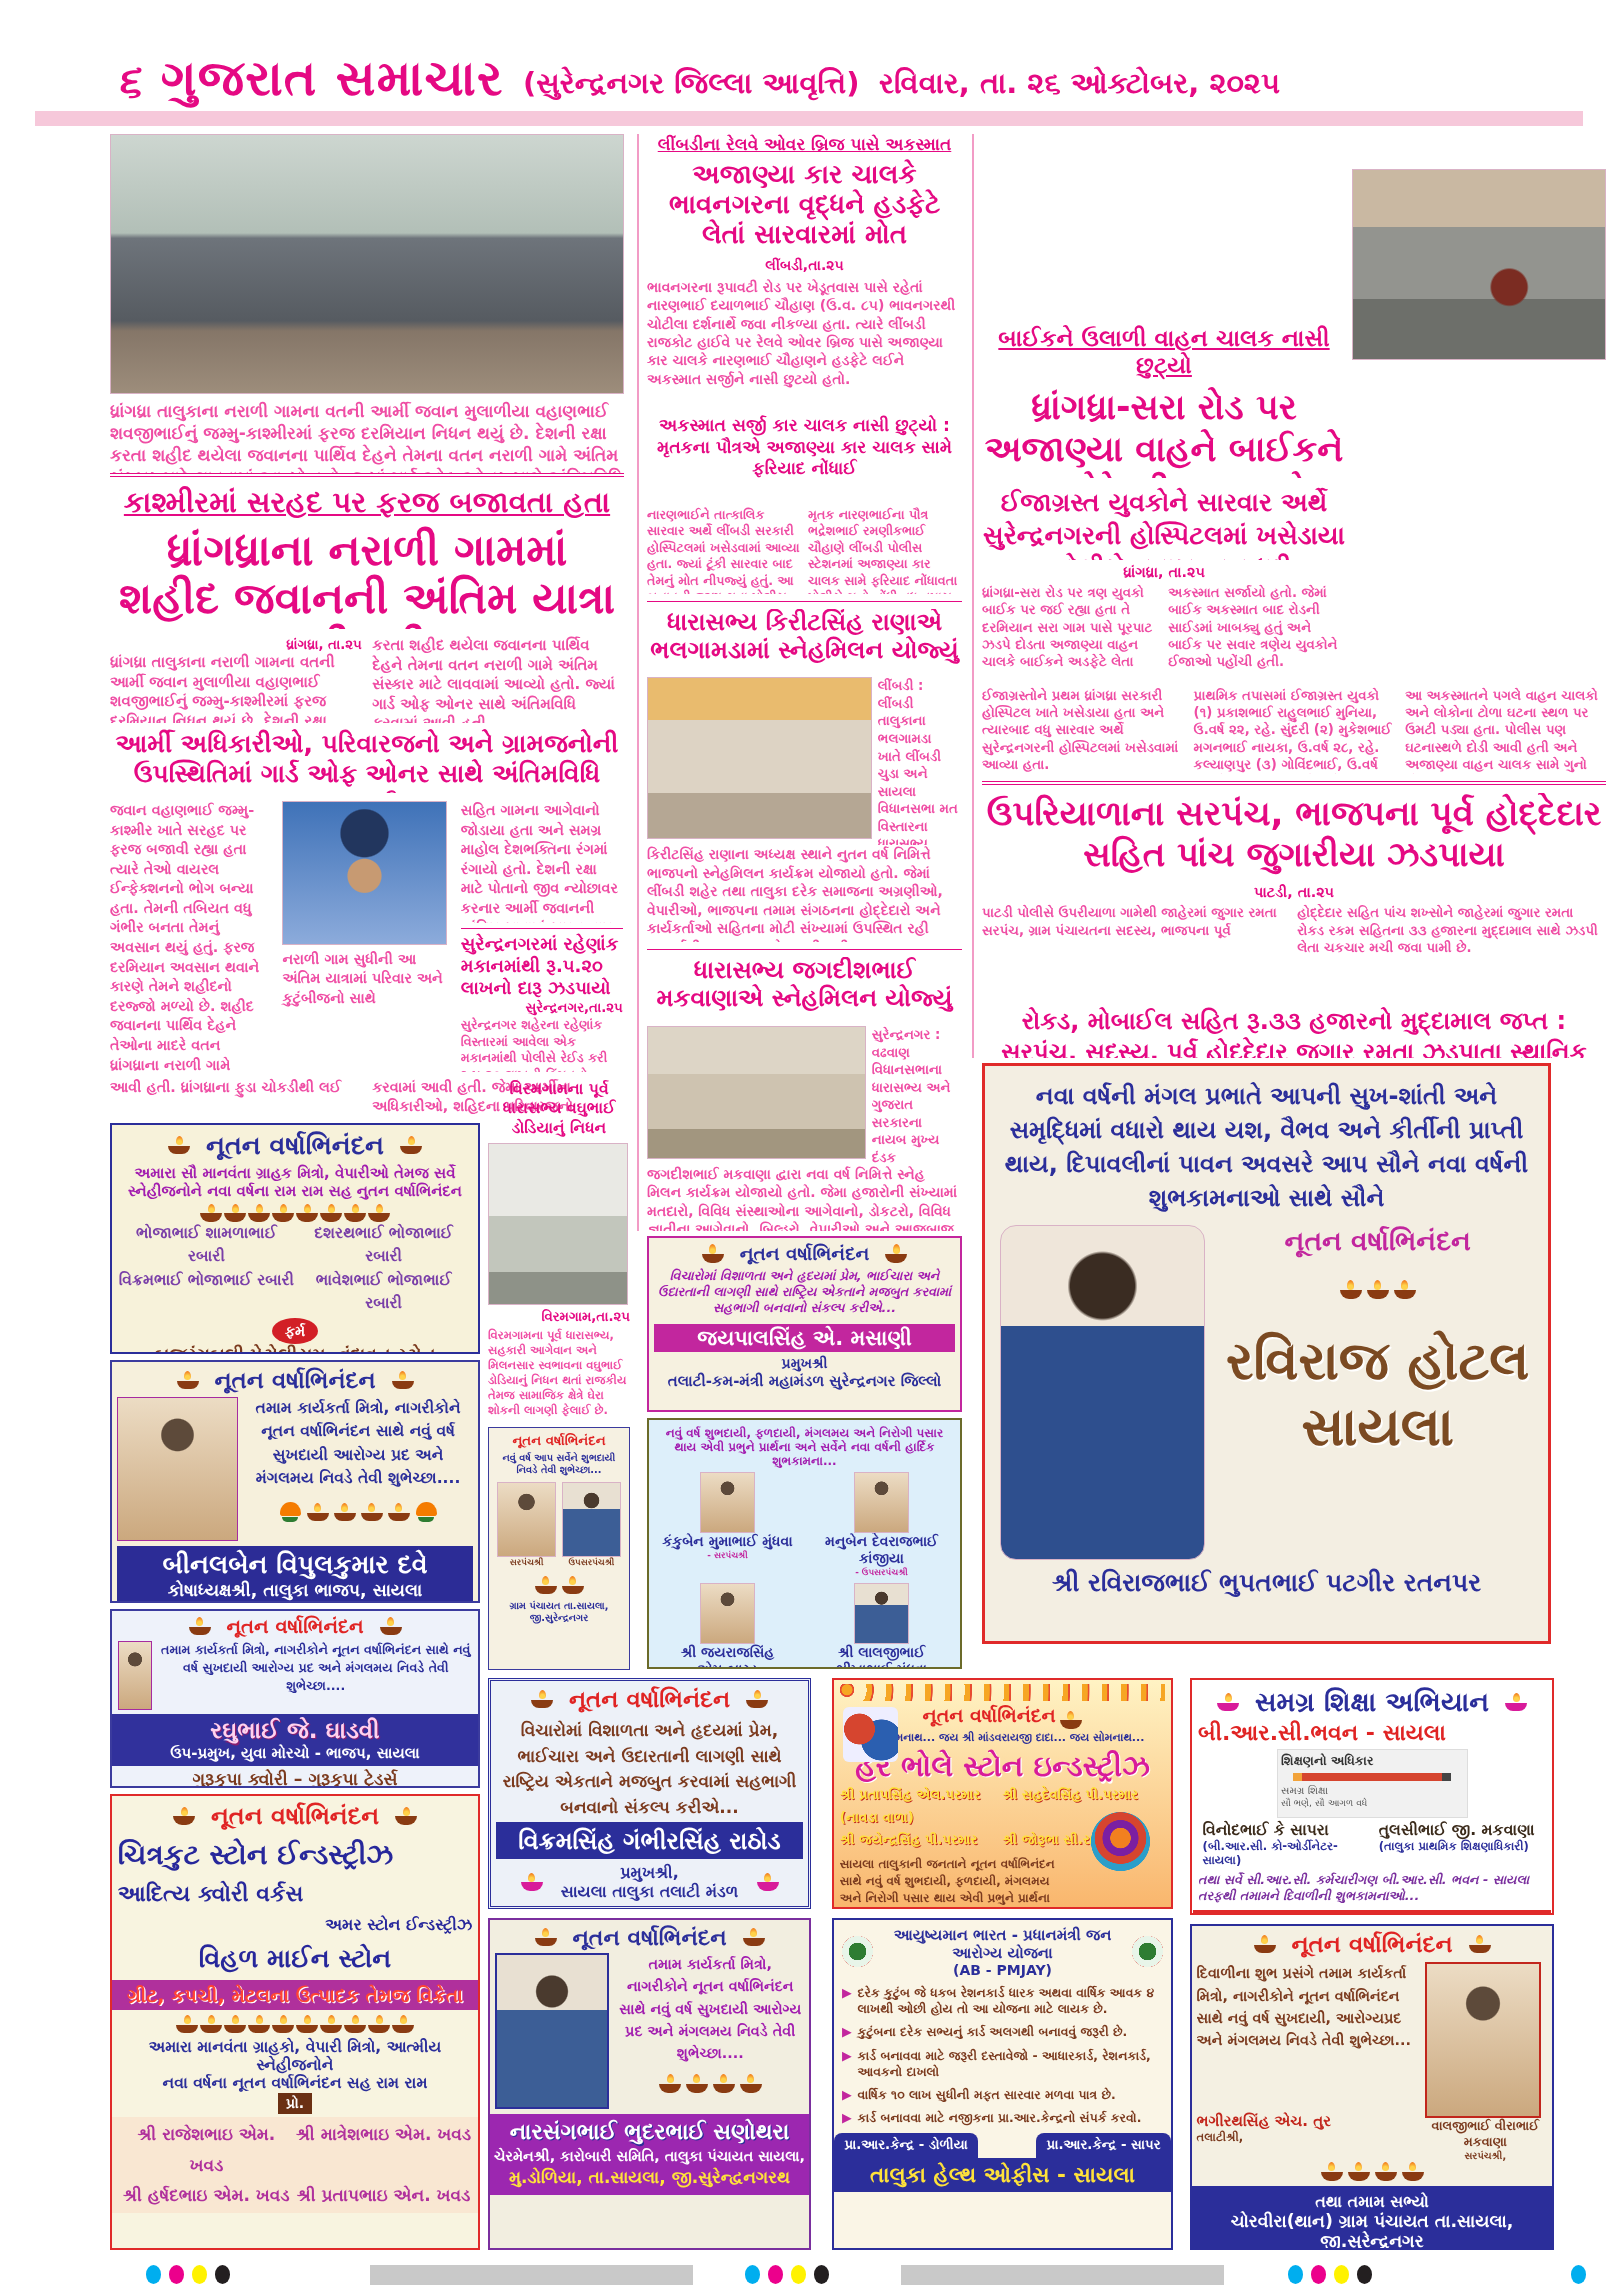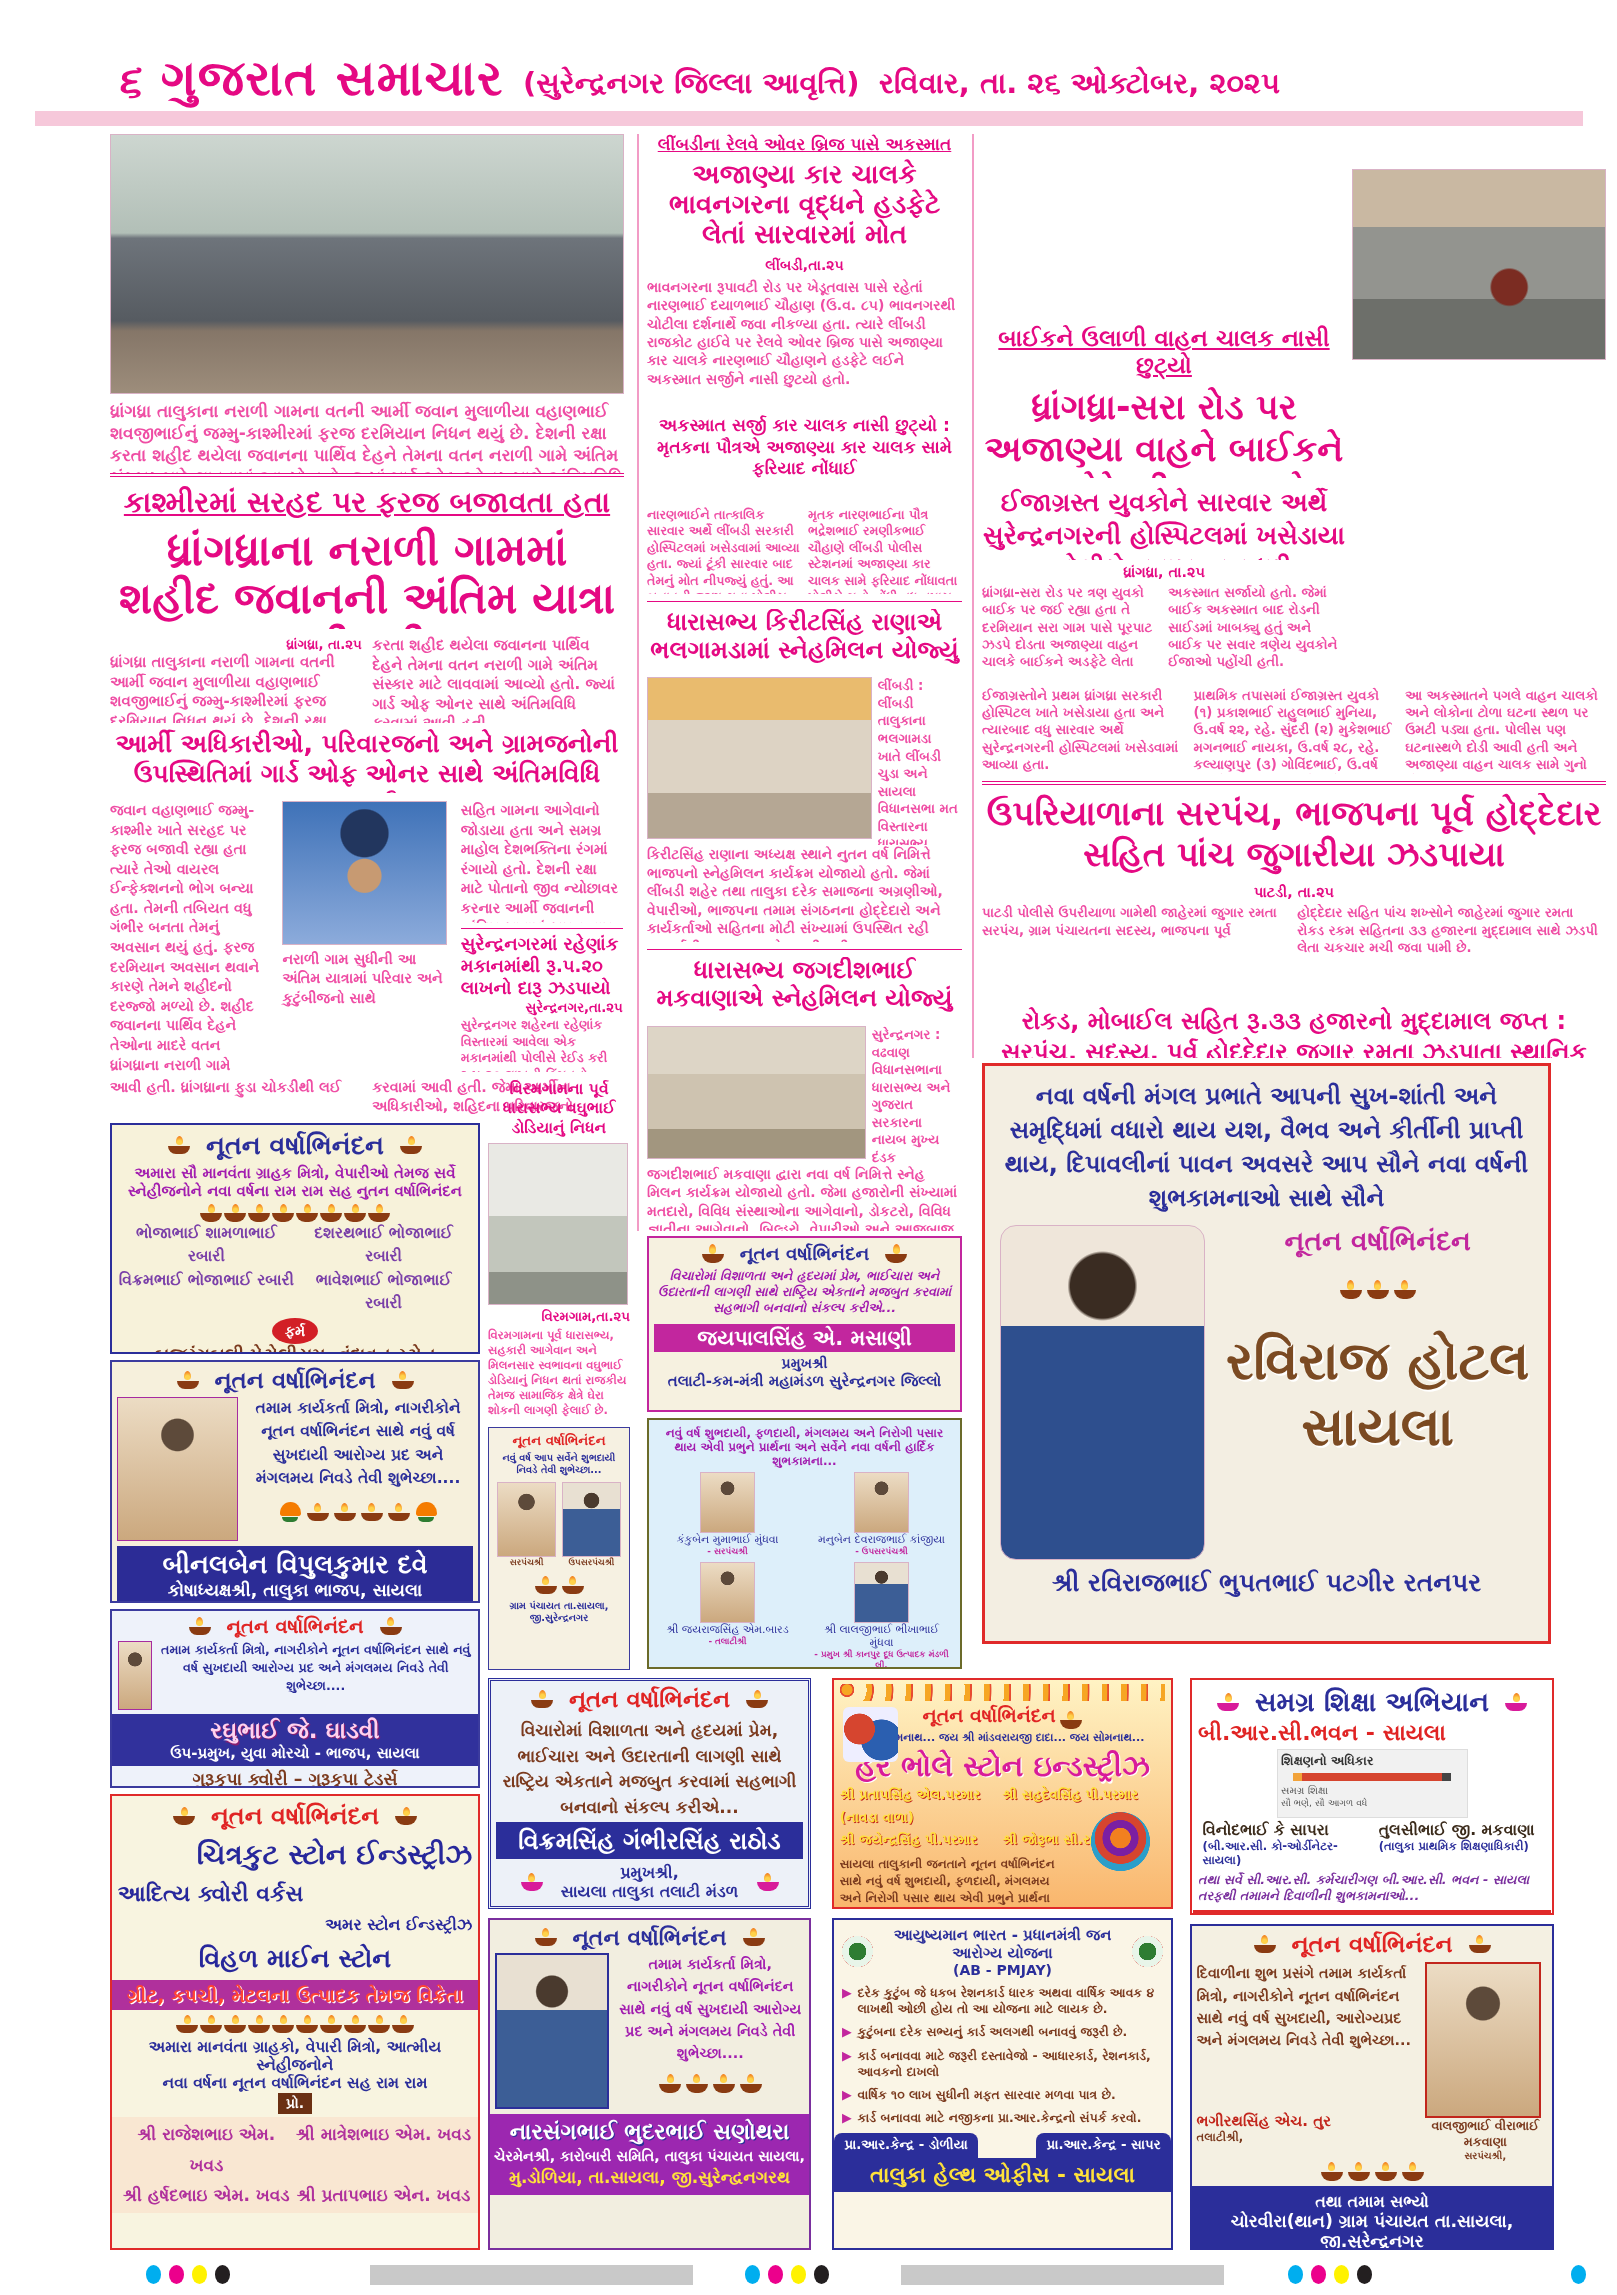--- a/index.html
+++ b/index.html
@@ -88,21 +88,21 @@
   
   .viram{position:absolute;left:488px;top:1080px;width:142px;height:338px;overflow:hidden}
   .viram-head{font-size:15.6px;line-height:1.25;font-weight:bold;color:#e50983;text-align:center}
   .viram-body{font-size:11.6px;line-height:1.3;color:#ef4da4;font-weight:bold;margin-top:3.5px}
   .couple{position:absolute;left:488px;top:1427px;width:142px;height:243px;border:1.7px solid #3b3b9e;background:#f6f1e2;padding:4.6px;overflow:hidden;text-align:center}
   
   .masani{position:absolute;left:647px;top:1236px;width:315px;height:176px;border:2.3px solid #c2269e;background:#f6f1e0;overflow:hidden;text-align:center;padding:4.6px}
   .masani-bar{background:#c2269e;color:#fff;font-size:21px;font-weight:bold;padding:2.3px 0;margin-top:4.6px}
   .kanpur{position:absolute;left:647px;top:1418px;width:315px;height:251px;border:2.9px solid #6b6b2a;background:#ddeffa;overflow:hidden;padding:5.8px;text-align:center}
   .kanpur-grid{display:flex;flex-wrap:wrap;justify-content:center;gap:4.6px 15px;margin-top:4.6px}
-  .kanpur-name{font-size:11px;font-weight:normal;color:#2b2e9a}
+  .kanpur-name{font-size:14px;font-weight:bold;color:#2b2e9a}
   .kanpur-role{font-size:8.7px;font-weight:bold;color:#c2269e}
   
   .bajrang{position:absolute;left:110px;top:1123px;width:370px;height:231px;border:2.3px solid #2b2e9a;background:#f7f2da;overflow:hidden;text-align:center;padding:4.6px 5.8px}
   .bajrang-names{display:flex;flex-wrap:wrap;color:#7a3fa8;font-weight:bold;font-size:15.6px;line-height:1.5}
   .bajrang-names span{width:50%}
   .firm-oval{display:inline-block;background:#d21f26;color:#ffffff;font-size:14.4px;font-weight:bold;border-radius:50%;padding:4.6px 12.7px}
   .binal{position:absolute;left:110px;top:1360px;width:370px;height:243px;border:2.3px solid #3b3b9e;background:#f6f0dc;overflow:hidden;padding:4.6px}
   .binal-row{display:flex;gap:8px;margin-top:3.5px}
   .binal-bar{background:#2c2c96;color:#fff;text-align:center;padding:3.5px 0;margin-top:4.6px}
   .raghu{position:absolute;left:110px;top:1609px;width:370px;height:179px;border:2.3px solid #3b3b9e;background:#eef2fa;overflow:hidden;text-align:center}
@@ -394,21 +394,21 @@
     </div>
     <div class="admsg-brown" style="font-size:17.3px;padding:3.5px 0">ગુરૂકૃપા ક્વોરી – ગુરૂકૃપા ટ્રેડર્સ</div>
   </div>
 
   <div class="chitrakut">
     <div class="titlebar">
       <span class="diya"></span>
       <span class="adtitle-red" style="font-size:24px">નૂતન વર્ષાભિનંદન</span>
       <span class="diya"></span>
     </div>
-    <div class="chit-item" style="font-size:28px;margin-top:8px;text-align:right">ચિત્રકુટ સ્ટોન ઈન્ડસ્ટ્રીઝ</div>
+    <div class="chit-item" style="font-size:28px;margin-top:8px;text-align:left">ચિત્રકુટ સ્ટોન ઈન્ડસ્ટ્રીઝ</div>
     <div class="chit-item" style="font-size:22px;margin-top:9.2px;text-align:left">આદિત્ય ક્વોરી વર્કસ</div>
     <div class="chit-item" style="font-size:16px;margin-top:9.2px;text-align:right">અમર સ્ટોન ઈન્ડસ્ટ્રીઝ</div>
     <div class="chit-item" style="font-size:25.4px;margin-top:9.2px">વિહળ માઈન સ્ટોન</div>
     <div class="chit-bar"><span>ગ્રીટ, કપચી, મેટલના ઉત્પાદક તેમજ વિક્રેતા</span></div>
     <div style="margin-top:4.6px">
       <span class="diya"></span><span class="diya"></span><span class="diya"></span><span class="diya"></span><span class="diya"></span><span class="diya"></span><span class="diya"></span><span class="diya"></span><span class="diya"></span><span class="diya"></span>
     </div>
     <div class="adtitle-blue" style="font-size:15.6px;margin-top:4.6px">અમારા માનવંતા ગ્રાહકો, વેપારી મિત્રો, આત્મીય સ્નેહીજનોને</div>
     <div class="adtitle-blue" style="font-size:15.6px">નવા વર્ષના નૂતન વર્ષાભિનંદન સહ રામ રામ</div>
     <div style="margin-top:3.5px"><span style="background:#6b3013;color:#fff;font-size:14px;font-weight:bold;padding:2.3px 8px">પ્રો.</span></div>

